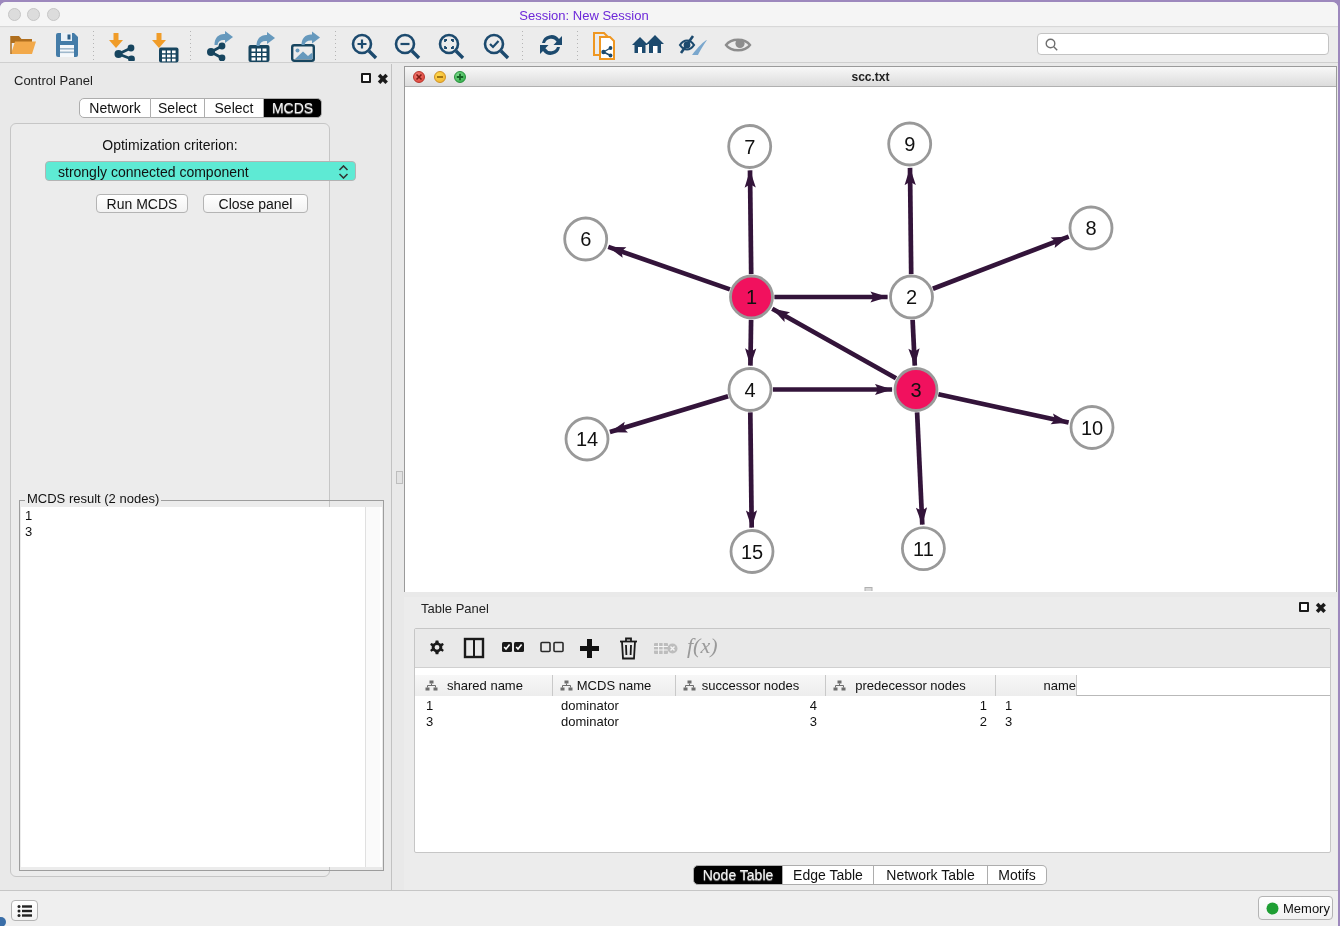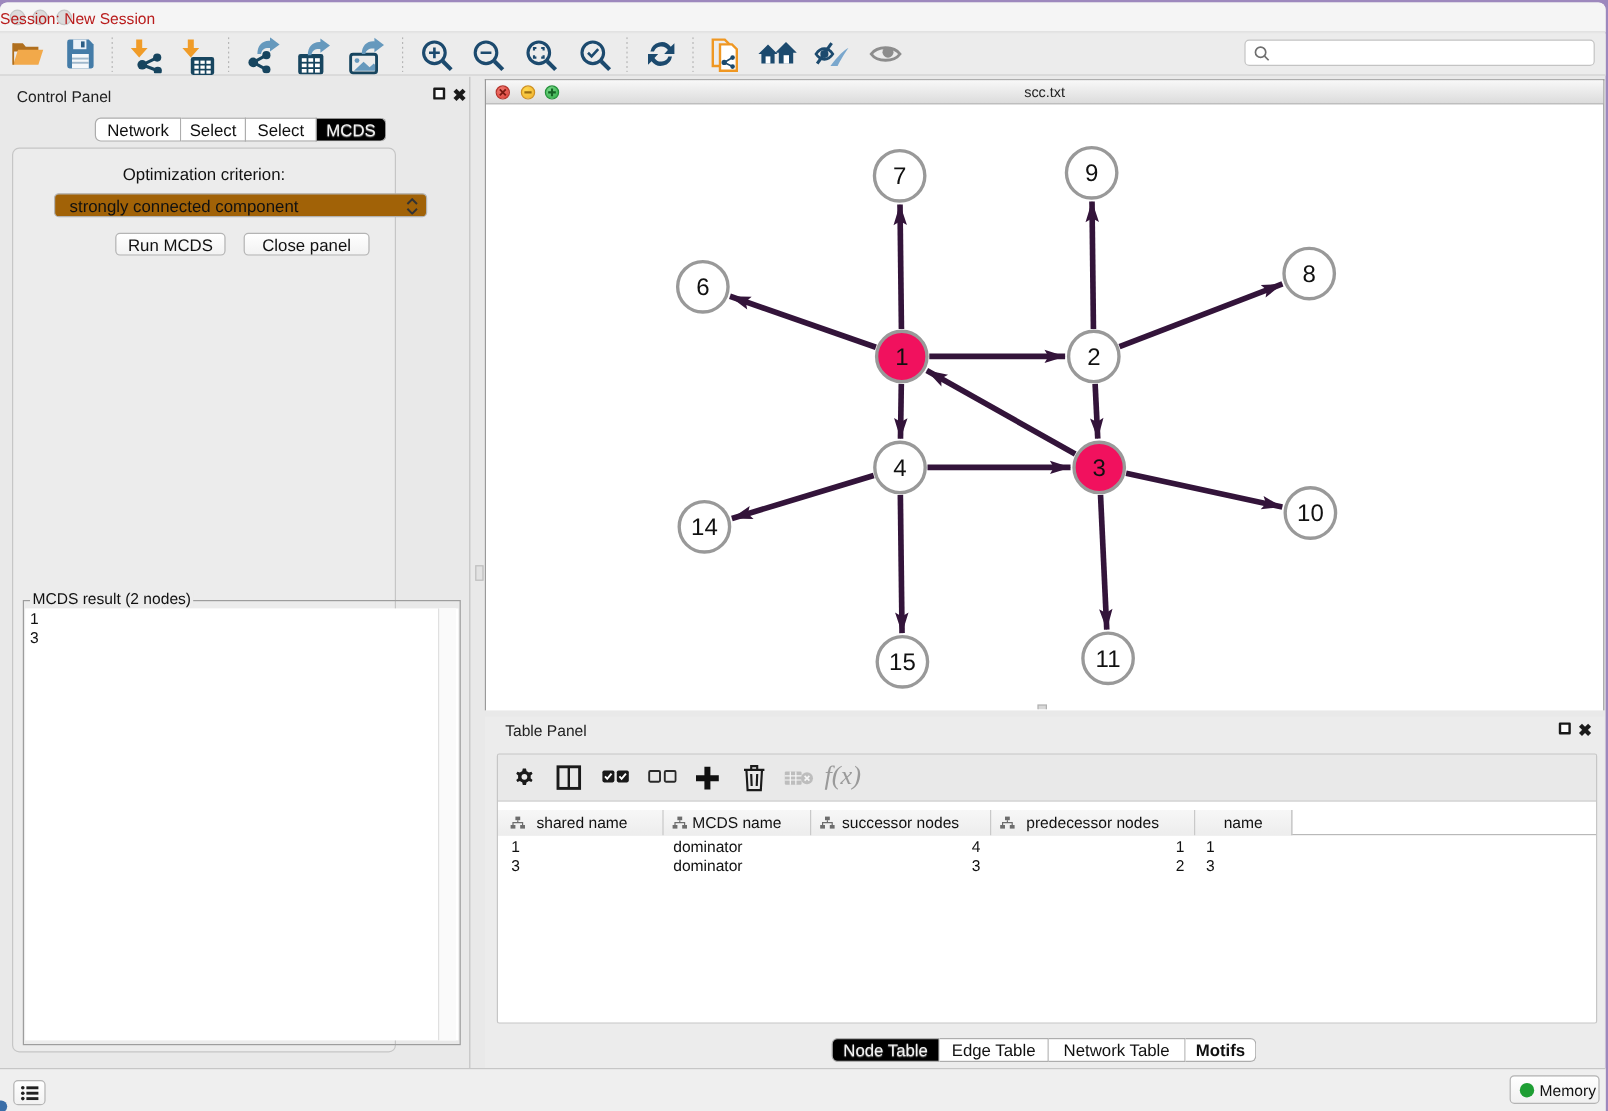--- a/index.html
+++ b/index.html
@@ -1,21 +1,21 @@
 <!DOCTYPE html>
 <html><head>
 <meta charset="utf-8">
 <style>
 * { margin:0; padding:0; box-sizing:border-box; }
 html,body { width:1340px; height:926px; overflow:hidden; }
 body { font-family:"Liberation Sans", sans-serif; background:#9d88bd; position:relative; }
 #win { position:absolute; left:0; top:2px; width:1338px; height:924px; background:#e9e9e9; border-radius:6px 6px 0 0; }
 #titlebar { position:absolute; left:0; top:0; width:1338px; height:25px; background:#f5f5f5; border-radius:6px 6px 0 0; border-bottom:1px solid #d8d8d8; }
 #titlebar .tl { position:absolute; top:6px; width:13px; height:13px; border-radius:50%; background:#dcdcdc; border:1px solid #c6c6c6; }
-#titletext { position:absolute; top:6px; left:0; width:1168px; font-size:13px; color:#b91c1c; }
+#titletext { position:absolute; top:6px; left:0; width:1168px; text-align:center; font-size:13px; color:#6d28d9; }
 #toolbar { position:absolute; left:0; top:26px; width:1338px; height:35px; background:#ececec; border-bottom:1px solid #cfcfcf; }
 .tsep { position:absolute; top:3px; height:29px; width:1px; background-image:linear-gradient(#b5b5b5 33%, rgba(0,0,0,0) 0%); background-size:1px 4px; }
 .ticon { position:absolute; top:3px; }
 #searchbox { position:absolute; left:1037px; top:31px; width:292px; height:22px; background:#fff; border:1px solid #c3c3c3; border-radius:4px; }
 
 #cpanel { position:absolute; left:0; top:62px; width:392px; height:826px; background:#e9e9e9; border-right:1px solid #c2c2c2; }
 #cpanel-hdr { position:absolute; left:14px; top:9px; font-size:13px; color:#222; }
 .tabs4 { position:absolute; top:34px; left:79px; height:20px; display:flex; font-size:14px; }
 .tab { border:1px solid #adadad; border-left:none; background:#fff; color:#111; display:flex; align-items:center; justify-content:center; }
 .tab.first { border-left:1px solid #adadad; border-radius:5px 0 0 5px; }
@@ -26,21 +26,21 @@
 #mcds-fs { position:absolute; left:8px; top:370px; width:365px; height:378px; }
 #mcds-border { position:absolute; left:0; top:6px; width:365px; height:371px; border:1px solid #9d9d9d; }
 #mcds-legend { position:absolute; left:6px; top:-3px; background:#ececec; padding:0 2px; font-size:13px; color:#111; }
 #mcds-text { position:absolute; left:2px; top:13px; width:361px; height:360px; background:#fff; }
 
 #statusbar { position:absolute; left:0; top:888px; width:1338px; height:36px; background:#efefef; border-top:1px solid #c6c6c6; }
 
 #netwin { position:absolute; left:404px; top:64px; width:933px; height:526px; background:#fff; border:1px solid #9a9a9a; border-bottom:none; }
 #nw-title { position:absolute; left:0; top:0; width:931px; height:20px; background:linear-gradient(#f8f8f8,#dcdcdc); border-bottom:1px solid #b0b0b0; }
 .tlc { position:absolute; top:4px; width:12px; height:12px; border-radius:50%; }
-#nw-title .t { position:absolute; top:3px; width:100%; text-align:center; font-size:12px; font-weight:normal; color:#222; }
+#nw-title .t { position:absolute; top:3px; width:100%; text-align:center; font-size:12px; font-weight:bold; color:#222; }
 
 #tpanel { position:absolute; left:404px; top:595px; width:933px; height:293px; background:#ececec; }
 #tp-hdr { position:absolute; left:17px; top:4px; font-size:13px; color:#222; }
 #tp-box { position:absolute; left:10px; top:31px; width:917px; height:225px; border:1px solid #c6c6c6; background:#fff; border-radius:2px; }
 #tp-toolbar { position:absolute; left:0px; top:0px; width:915px; height:39px; background:#e9e9e9; border-bottom:1px solid #d0d0d0; }
 #tp-headrow { position:absolute; left:0px; top:46px; width:915px; height:21px; border-bottom:1px solid #b9b9b9; font-size:13px; color:#111; }
 #tp-headbg { position:absolute; left:0; top:0; width:662px; height:21px; background:linear-gradient(#f7f7f7,#ededed); border-right:1px solid #c9c9c9; }
 .thcell { position:absolute; top:0; height:21px; border-right:1px solid #c9c9c9; text-align:center; line-height:21px; }
 .sorti { position:absolute; top:5px; }
 .trow { position:absolute; font-size:13px; color:#111; height:16px; line-height:16px; }
@@ -201,21 +201,21 @@
     <div class="floatic" style="left:361px; top:9px;"></div>
     <div class="closeic" style="left:377px; top:10px;">✖</div>
     <div class="tabs4">
       <div class="tab first" style="width:72px;">Network</div>
       <div class="tab" style="width:54px;">Select</div>
       <div class="tab" style="width:59px;">Select</div>
       <div class="tab last sel" style="width:58px;">MCDS</div>
     </div>
     <div id="cp-body">
       <div style="position:absolute;left:0;top:13px;width:100%;text-align:center;font-size:14px;color:#111;">Optimization criterion:</div>
-      <div style="position:absolute;left:34px;top:37px;width:311px;height:20px;background:#a16207;border:1px solid #b4b4b4;border-radius:4px;">
+      <div style="position:absolute;left:34px;top:37px;width:311px;height:20px;background:#5eead4;border:1px solid #b4b4b4;border-radius:4px;">
         <span style="position:absolute;left:12px;top:2px;font-size:14px;color:#111;">strongly connected component</span>
         <svg width="11" height="14" viewBox="0 0 11 14" style="position:absolute;right:6px;top:3px;">
             <path d="M1.5 5 L5.5 1 L9.5 5" fill="none" stroke="#333" stroke-width="1.6"></path>
             <path d="M1.5 9 L5.5 13 L9.5 9" fill="none" stroke="#333" stroke-width="1.6"></path>
           </svg>
       </div>
       <div class="btn" style="left:85px;top:70px;width:92px;height:19px;line-height:18px;">Run MCDS</div>
       <div class="btn" style="left:192px;top:70px;width:105px;height:19px;line-height:18px;">Close panel</div>
       <div id="mcds-fs">
         <div id="mcds-border"></div>
@@ -349,21 +349,21 @@
             </g>
           </svg>
         <div style="position:absolute;left:272px;top:4px;font-family:'Liberation Serif',serif;font-style:italic;font-size:22px;color:#9a9a9a;">f(x)</div>
       </div>
       <div id="tp-headrow">
         <div id="tp-headbg"></div>
         <div class="thcell" style="left:3px; width:135px;">shared name</div>
         <div class="thcell" style="left:138px; width:123px;">MCDS name</div>
         <div class="thcell" style="left:261px; width:150px;">successor nodes</div>
         <div class="thcell" style="left:411px; width:170px;">predecessor nodes</div>
-        <div class="thcell" style="left:581px; width:81px;">name</div>
+        <div class="thcell" style="left:581px; width:81px;text-align:right;">name</div>
         <svg class="sorti" style="left:10px;" width="13" height="12" viewBox="0 0 13 12">
             <g fill="#6d6d6d">
               <rect x="4.5" y="0.5" width="4" height="3"></rect>
               <rect x="0.5" y="7.5" width="4" height="3"></rect>
               <rect x="8.5" y="7.5" width="4" height="3"></rect>
               <path d="M6.5 3.5 V5.5 M2.5 7.5 V5.5 H10.5 V7.5" stroke="#6d6d6d" fill="none" stroke-width="1"></path>
             </g>
           </svg>
         <svg class="sorti" style="left:145px;" width="13" height="12" viewBox="0 0 13 12">
             <g fill="#6d6d6d">
@@ -402,21 +402,21 @@
         <span style="position:absolute;left:146px;">dominator</span>
         <span style="position:absolute;left:261px;width:141px;text-align:right;">3</span>
         <span style="position:absolute;left:411px;width:161px;text-align:right;">2</span>
         <span style="position:absolute;left:590px;">3</span>
       </div>
     </div>
     <div class="tabs-bot">
       <div class="tab first sel" style="width:90px;">Node Table</div>
       <div class="tab" style="width:91px;">Edge Table</div>
       <div class="tab" style="width:114px;">Network Table</div>
-      <div class="tab last" style="width:59px;font-weight:bold;">Motifs</div>
+      <div class="tab last" style="width:59px;">Motifs</div>
     </div>
   </div>
 
   <div id="statusbar">
     <div class="btn" style="left:11px;top:9px;width:27px;height:21px;"><svg width="16" height="14" viewBox="0 0 16 14" style="margin-top:3px;">
           <g fill="#222">
             <circle cx="2" cy="2.5" r="1.5"></circle>
             <rect x="5" y="1.3" width="10" height="2.4"></rect>
             <circle cx="2" cy="7" r="1.5"></circle>
             <rect x="5" y="5.8" width="10" height="2.4"></rect>

